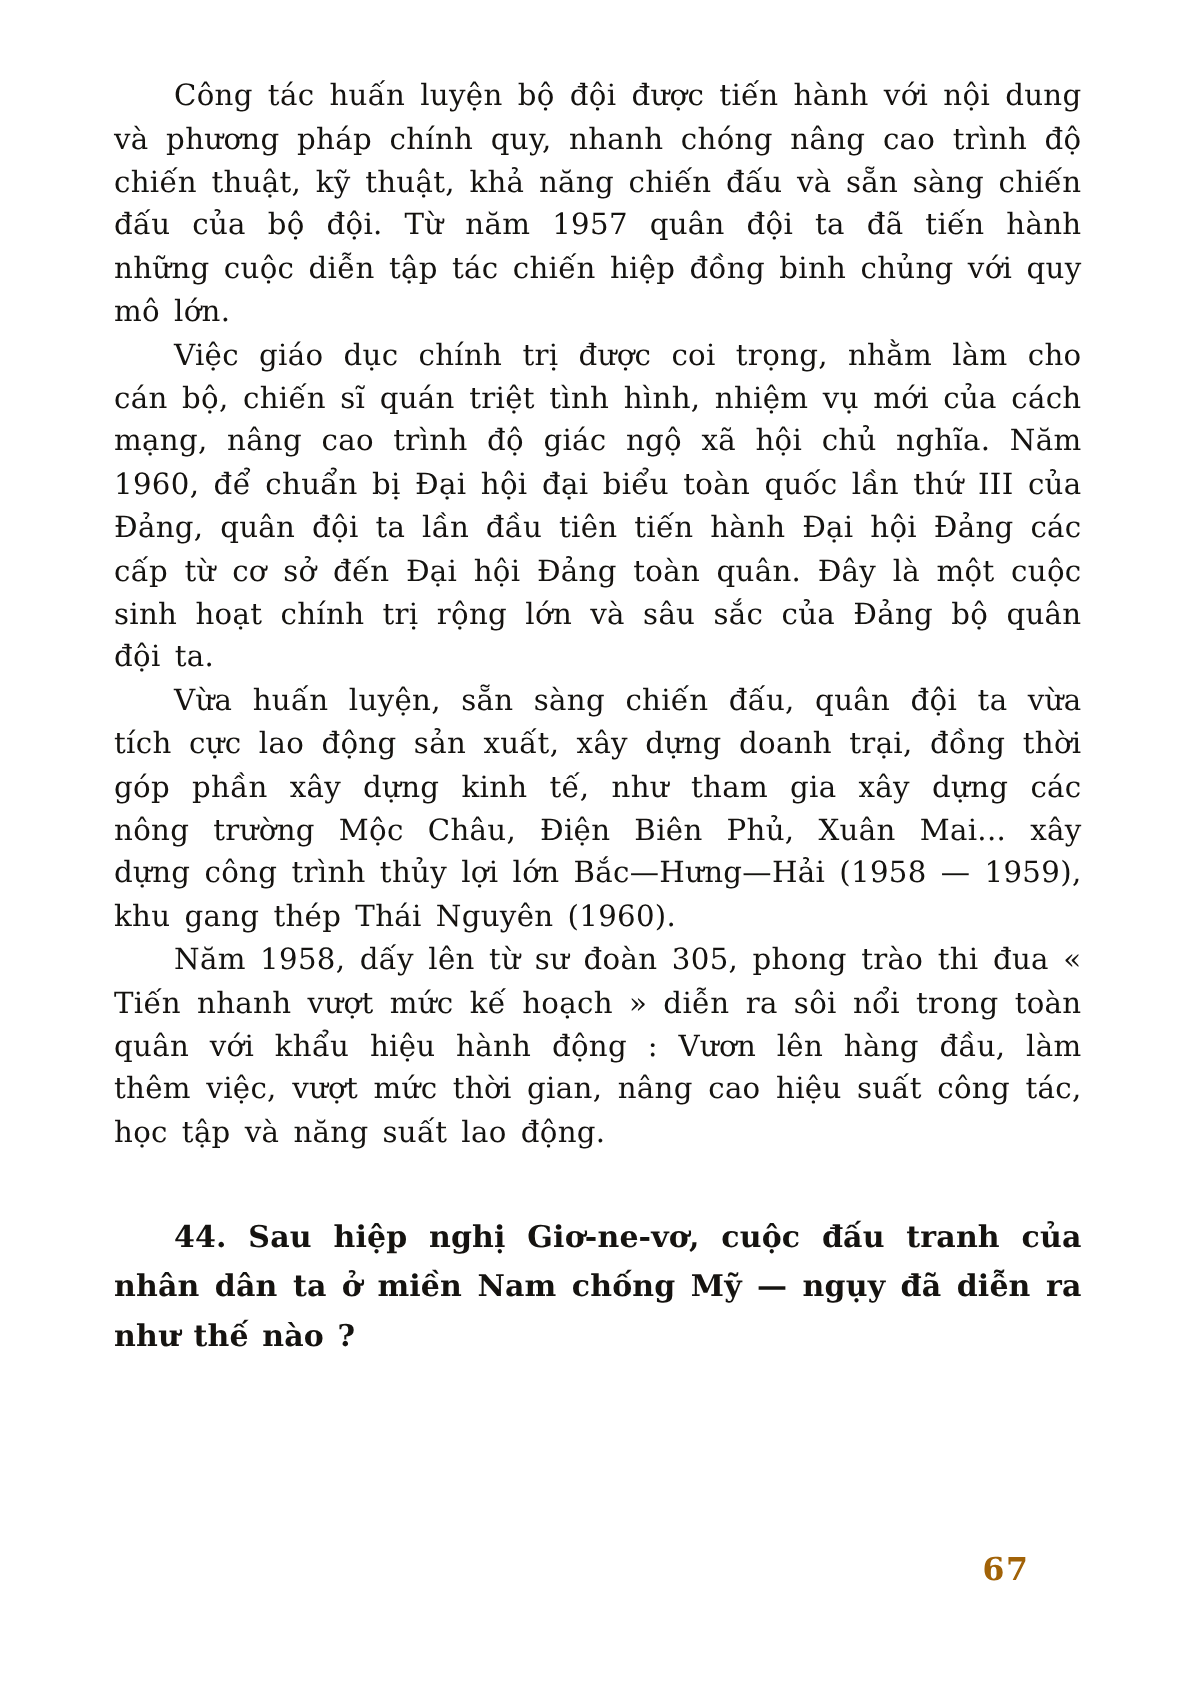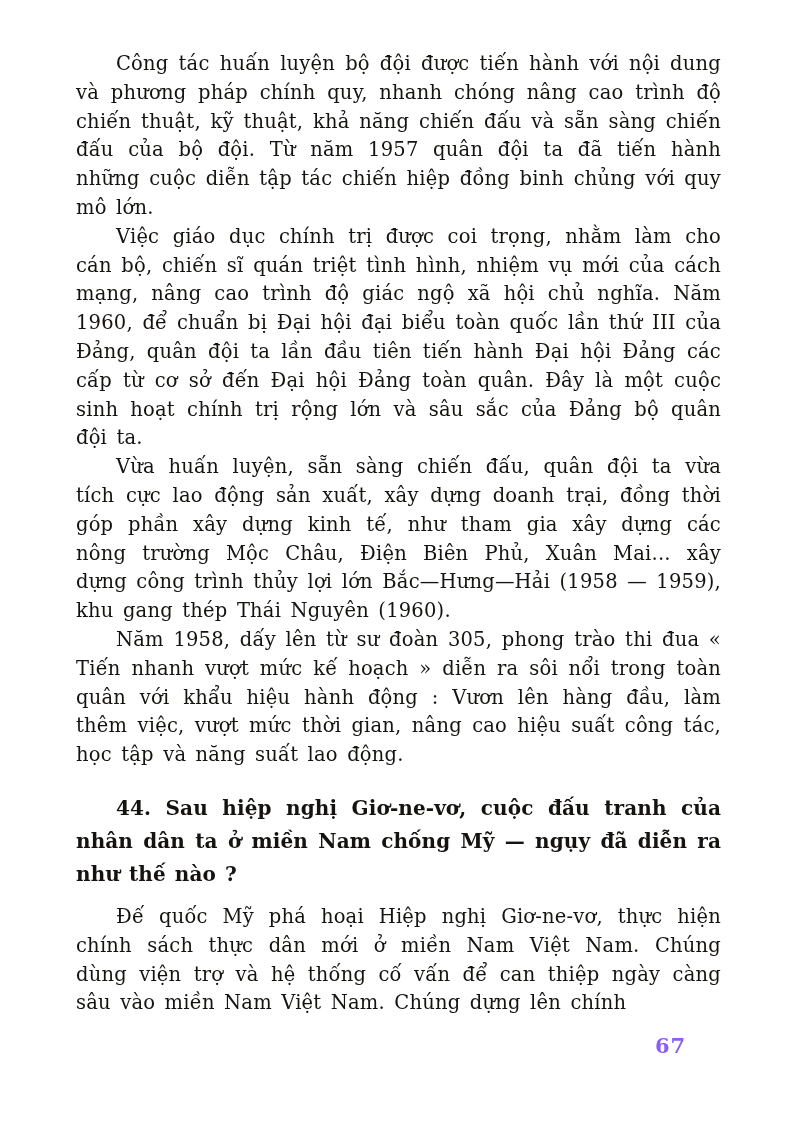--- a/index.html
+++ b/index.html
@@ -32,46 +32,45 @@
   p.body-par {
     margin: 0;
     font-size: 19.5px;
     line-height: 28.8px;
     text-align: justify;
     text-indent: 40px;
     word-spacing: 3px;
     letter-spacing: 0.2px;
   }
   p.heading-par {
-    margin: 22px 0 12px 0;
+    margin: 38px 0 12px 0;
     font-size: 20px;
     font-weight: bold;
     line-height: 33px;
     text-align: justify;
     text-indent: 40px;
     word-spacing: 2px;
     letter-spacing: 0.1px;
   }
   .page-number {
     position: absolute;
     left: 655px;
     top: 1033px;
     font-size: 21px;
     font-weight: bold;
     letter-spacing: 1px;
-    color: #8b5cf6;
+    color: #a16207;
   }
 </style>
 </head>
 <body>
 
 <div class="page">
   <div class="text-block">
     <p class="body-par">Công tác huấn luyện bộ đội được tiến hành với nội dung và phương pháp chính quy, nhanh chóng nâng cao trình độ chiến thuật, kỹ thuật, khả năng chiến đấu và sẵn sàng chiến đấu của bộ đội. Từ năm 1957 quân đội ta đã tiến hành những cuộc diễn tập tác chiến hiệp đồng binh chủng với quy mô lớn.</p>
     <p class="body-par">Việc giáo dục chính trị được coi trọng, nhằm làm cho cán bộ, chiến sĩ quán triệt tình hình, nhiệm vụ mới của cách mạng, nâng cao trình độ giác ngộ xã hội chủ nghĩa. Năm 1960, để chuẩn bị Đại hội đại biểu toàn quốc lần thứ III của Đảng, quân đội ta lần đầu tiên tiến hành Đại hội Đảng các cấp từ cơ sở đến Đại hội Đảng toàn quân. Đây là một cuộc sinh hoạt chính trị rộng lớn và sâu sắc của Đảng bộ quân đội ta.</p>
     <p class="body-par">Vừa huấn luyện, sẵn sàng chiến đấu, quân đội ta vừa tích cực lao động sản xuất, xây dựng doanh trại, đồng thời góp phần xây dựng kinh tế, như tham gia xây dựng các nông trường Mộc Châu, Điện Biên Phủ, Xuân Mai... xây dựng công trình thủy lợi lớn Bắc—Hưng—Hải (1958 — 1959), khu gang thép Thái Nguyên (1960).</p>
     <p class="body-par">Năm 1958, dấy lên từ sư đoàn 305, phong trào thi đua « Tiến nhanh vượt mức kế hoạch » diễn ra sôi nổi trong toàn quân với khẩu hiệu hành động : Vươn lên hàng đầu, làm thêm việc, vượt mức thời gian, nâng cao hiệu suất công tác, học tập và năng suất lao động.</p>
     <p class="heading-par">44. Sau hiệp nghị Giơ-ne-vơ, cuộc đấu tranh của nhân dân ta ở miền Nam chống Mỹ — ngụy đã diễn ra như thế nào ?</p>
-    <p class="body-par">Đế quốc Mỹ phá hoại Hiệp nghị Giơ-ne-vơ, thực hiện chính sách thực dân mới ở miền Nam Việt Nam. Chúng dùng viện trợ và hệ thống cố vấn để can thiệp ngày càng sâu vào miền Nam Việt Nam. Chúng dựng lên chính</p>
   </div>
 
   <div class="page-number">67</div>
 </div>
 
 </body></html>

